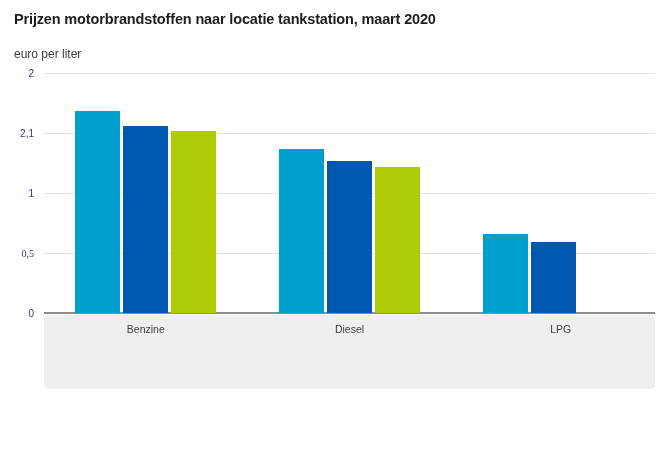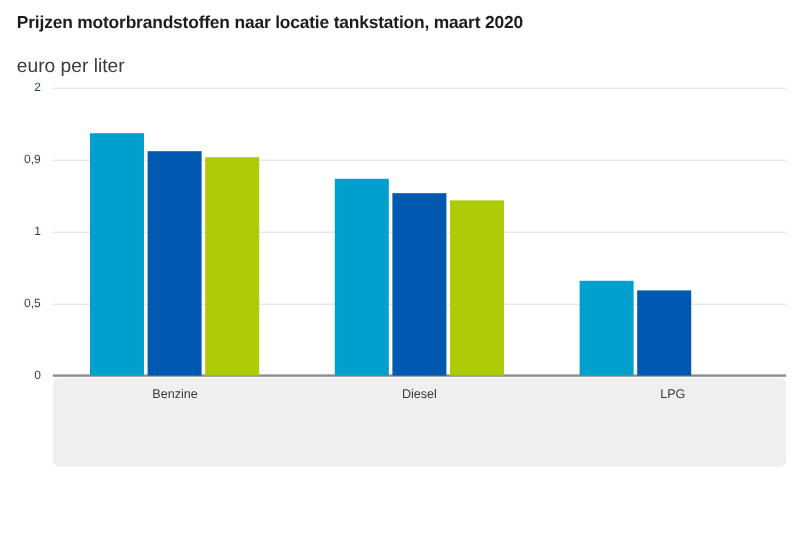--- a/index.html
+++ b/index.html
@@ -30,21 +30,21 @@
     font-size: 14.5px;
     font-weight: bold;
     color: #1d1d1b;
     letter-spacing: -0.15px;
     white-space: nowrap;
   }
   #chart-subtitle {
     position: absolute;
     left: 14px;
     top: 47px;
-    font-size: 16px;
+    font-size: 12px;
     font-weight: normal;
     color: #3b3b3b;
     white-space: nowrap;
   }
 
   
   #plot-area {
     position: absolute;
     left: 44px;
     top: 73px;
@@ -142,23 +142,23 @@
 <body>
 
 <div id="chart-root">
 
   <div id="chart-title">Prijzen motorbrandstoffen naar locatie tankstation, maart 2020</div>
 
   <div id="chart-subtitle">euro per liter</div>
 
   <div id="y-axis-labels">
       <div class="ytick-label" style="top: 240px;">0</div>
-      <div class="ytick-label" style="top: 180px;">0,5</div>
+      <div class="ytick-label" style="top: 180px; font-family: Liberation Serif, serif;">0,5</div>
       <div class="ytick-label" style="top: 120px;">1</div>
-      <div class="ytick-label" style="top: 60px;">0,9</div>
+      <div class="ytick-label" style="top: 60px;">2,1</div>
       <div class="ytick-label" style="top: 0px;">2</div>
     </div>
 
   <div id="plot-area">
       <div class="gridline zero-line" style="top: 239px;"></div>
       <div class="gridline" style="top: 180px;"></div>
       <div class="gridline" style="top: 120px;"></div>
       <div class="gridline" style="top: 60px;"></div>
       <div class="gridline" style="top: 0px;"></div>
       <div class="bar" style="left: 31.3333px; width: 45px; height: 201.6px; background: rgb(0, 160, 206);"></div>

